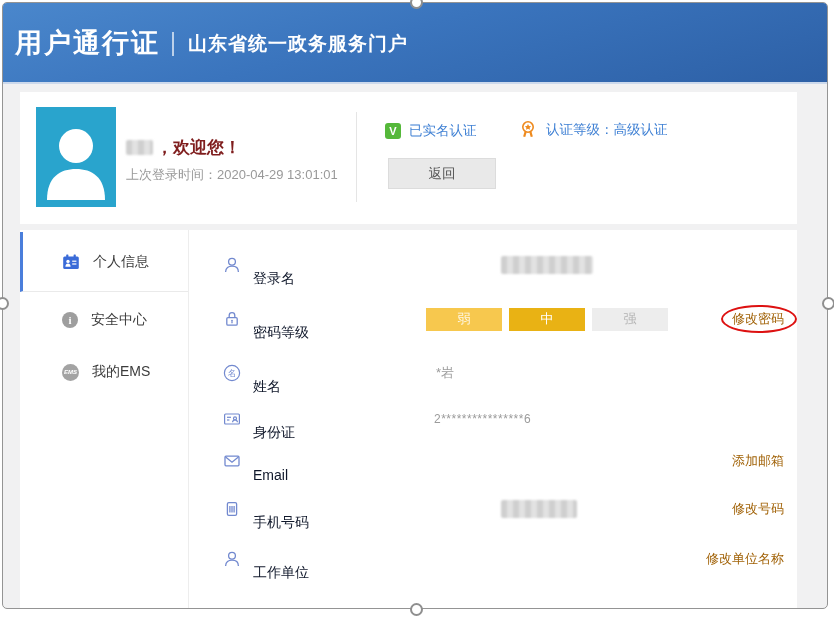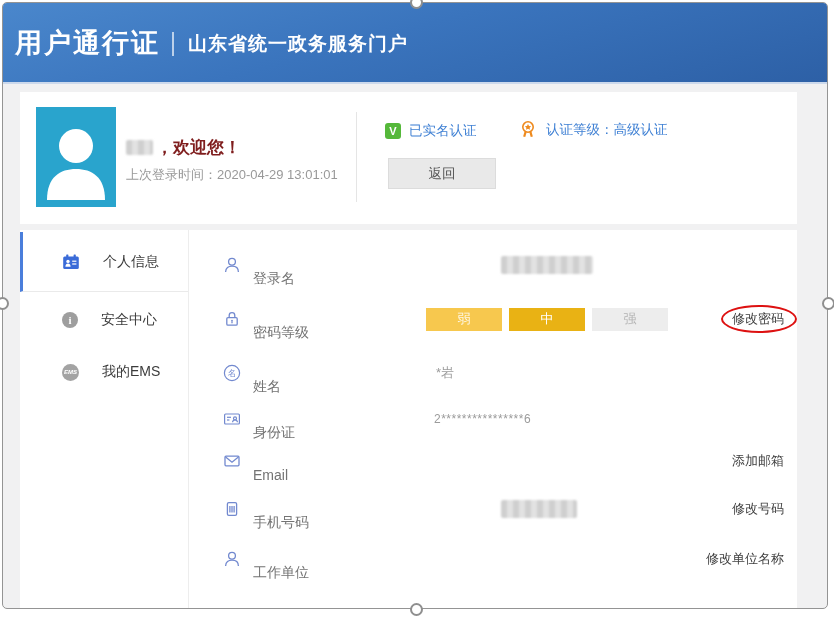--- a/index.html
+++ b/index.html
@@ -39,45 +39,45 @@
   .badge-realname { left:365px; top:30px; }
   .badge-cert { left:498px; top:27px; }
   .v-badge { width:16px; height:16px; background:#55b83a; border-radius:3px; color:#fff;
     font-size:11px; font-weight:bold; display:flex; align-items:center; justify-content:center; }
   .back-btn { position:absolute; left:368px; top:66px; width:108px; height:31px;
     background:#e9e9e9; border:1px solid #dcdcdc; color:#555; font-size:13.5px;
     display:flex; align-items:center; justify-content:center; cursor:pointer; }
   
   .side-divider { position:absolute; left:168px; top:0; width:1px; height:100%; background:#ededed; }
   .sitem { position:absolute; left:0; width:168px; display:flex; align-items:center;
-    gap:23px; padding-left:42px; font-size:14px; color:#3c3c3c; cursor:pointer; }
+    gap:13px; padding-left:42px; font-size:14px; color:#3c3c3c; cursor:pointer; }
   .sitem.active { top:2px; height:60px; border-left:3px solid #4a7edb;
     border-bottom:1px solid #eaeaea; padding-left:39px; }
   .sitem.s2 { top:62px; height:55px; }
   .sitem.s3 { top:117px; height:50px; }
   .round-ic { border-radius:50%; background:#9e9e9e; color:#fff; display:flex;
     align-items:center; justify-content:center; flex:none; }
   .info-ic { width:16px; height:16px; font:bold 11px "Liberation Serif","DejaVu Serif",serif; }
   .ems-ic { width:17px; height:17px; background:#a3a3a3; font-size:6px; font-weight:bold; font-style:italic; }
   
   .prow { position:absolute; left:169px; width:608px; height:42px;
     display:flex; align-items:center; padding-left:33px; }
   .prow .ric { width:20px; height:20px; flex:none; }
-  .plabel { margin-left:11px; font-size:14px; color:#737373;margin-top:28px; }
+  .plabel { margin-left:11px; font-size:14px; color:#0f172a;margin-top:28px; }
   .pvalue { position:absolute; color:#9b9b9b; font-size:13px; }
   .v-name { left:247px; }
   .v-id { left:245px; font-size:12px; letter-spacing:.5px; }
   .vbox-login { position:absolute; left:312px; width:92px; height:18px; }
   .vbox-phone { position:absolute; left:312px; width:76px; height:18px; }
   .bars { position:absolute; left:237px; display:flex; gap:7px; }
   .bar { width:76px; height:23px; display:flex; align-items:center; justify-content:center; font-size:13px; }
   .bar.weak   { background:#f7c84e; color:rgba(255,255,255,.85); }
   .bar.medium { background:#e9b214; color:#fff; }
   .bar.strong { background:#ededed; color:#b3b3b3; }
-  .plink { position:absolute; right:13px; color:#404040; font-size:13px; cursor:pointer; text-decoration:none; }
+  .plink { position:absolute; right:13px; color:#a16207; font-size:13px; cursor:pointer; text-decoration:none; }
   .red-ellipse { position:absolute; right:0px; top:50%; transform:translateY(-50%);
     width:76px; height:28px; border:2px solid #dd1111; border-radius:50%; pointer-events:none; }
   .r0 { top:14px; } .r1 { top:68px; } .r2 { top:122px; } .r3 { top:168px; }
   .r4 { top:210px; } .r5 { top:258px; } .r6 { top:308px; }
   svg { display:block; }
 </style>
 </head>
 <body>
 
 <div class="frame">

